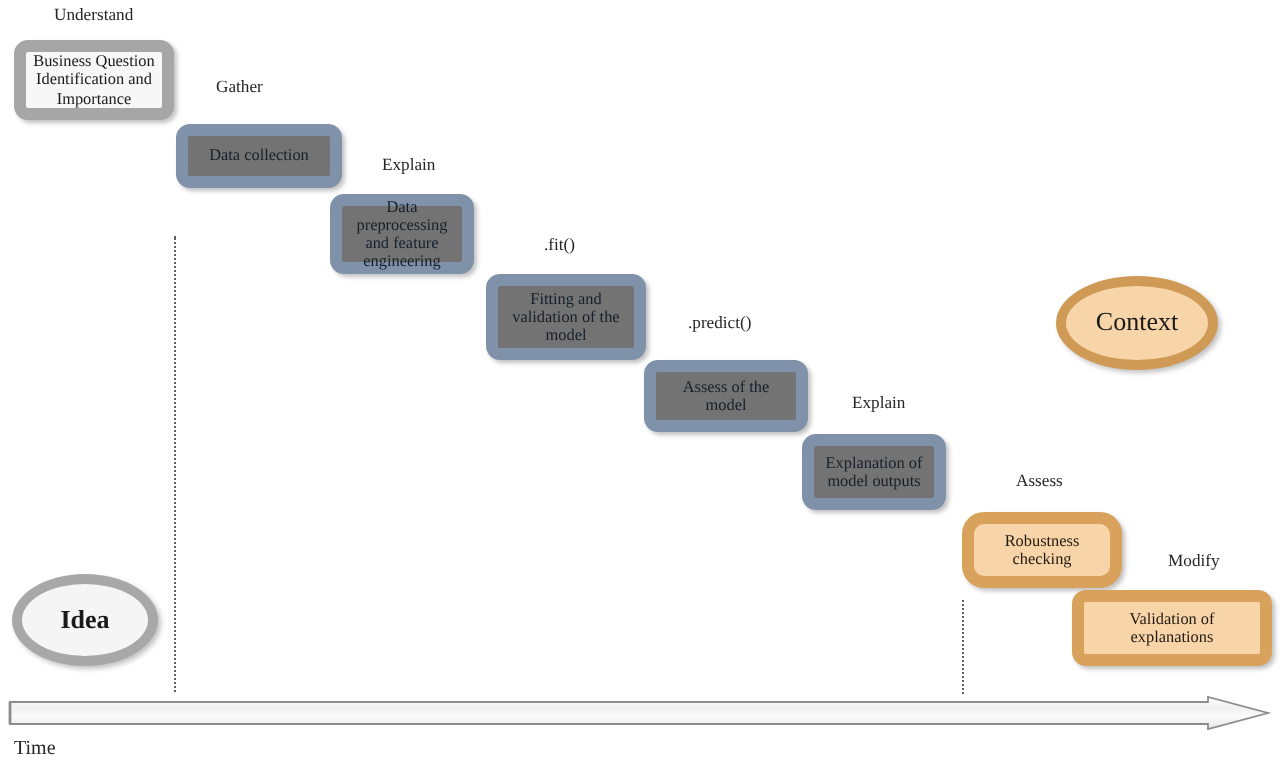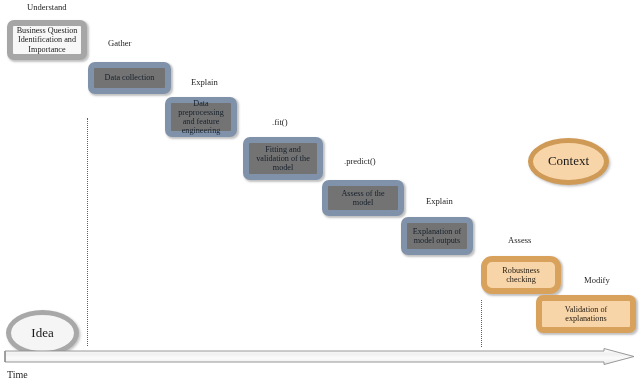--- a/index.html
+++ b/index.html
@@ -149,21 +149,21 @@
   </div>
 
   <div class="node rrect orange" style="left:481px; top:256px; width:80px; height:38px;border-radius:11px;">
     <span>Robustness checking</span>
   </div>
 
   <div class="node rrect orange" style="left:536px; top:295px; width:100px; height:38px;">
     <span>Validation of explanations</span>
   </div>
 
-  <div class="node ellipse white" style="left:6px; top:310px; width:73px; height:46px;">
+  <div class="node ellipse white" style="left:6px; top:287px; width:73px; height:46px;font-weight:bold;">
     <span>Idea</span>
   </div>
 
 
   <div class="node ellipse orange" style="left:528px; top:138px; width:81px; height:47px;">
     <span>Context</span>
   </div>
 
   <svg class="timeline" style="left:4px; top:348px;" width="632" height="22" viewBox="0 0 632 22">
     <defs>

